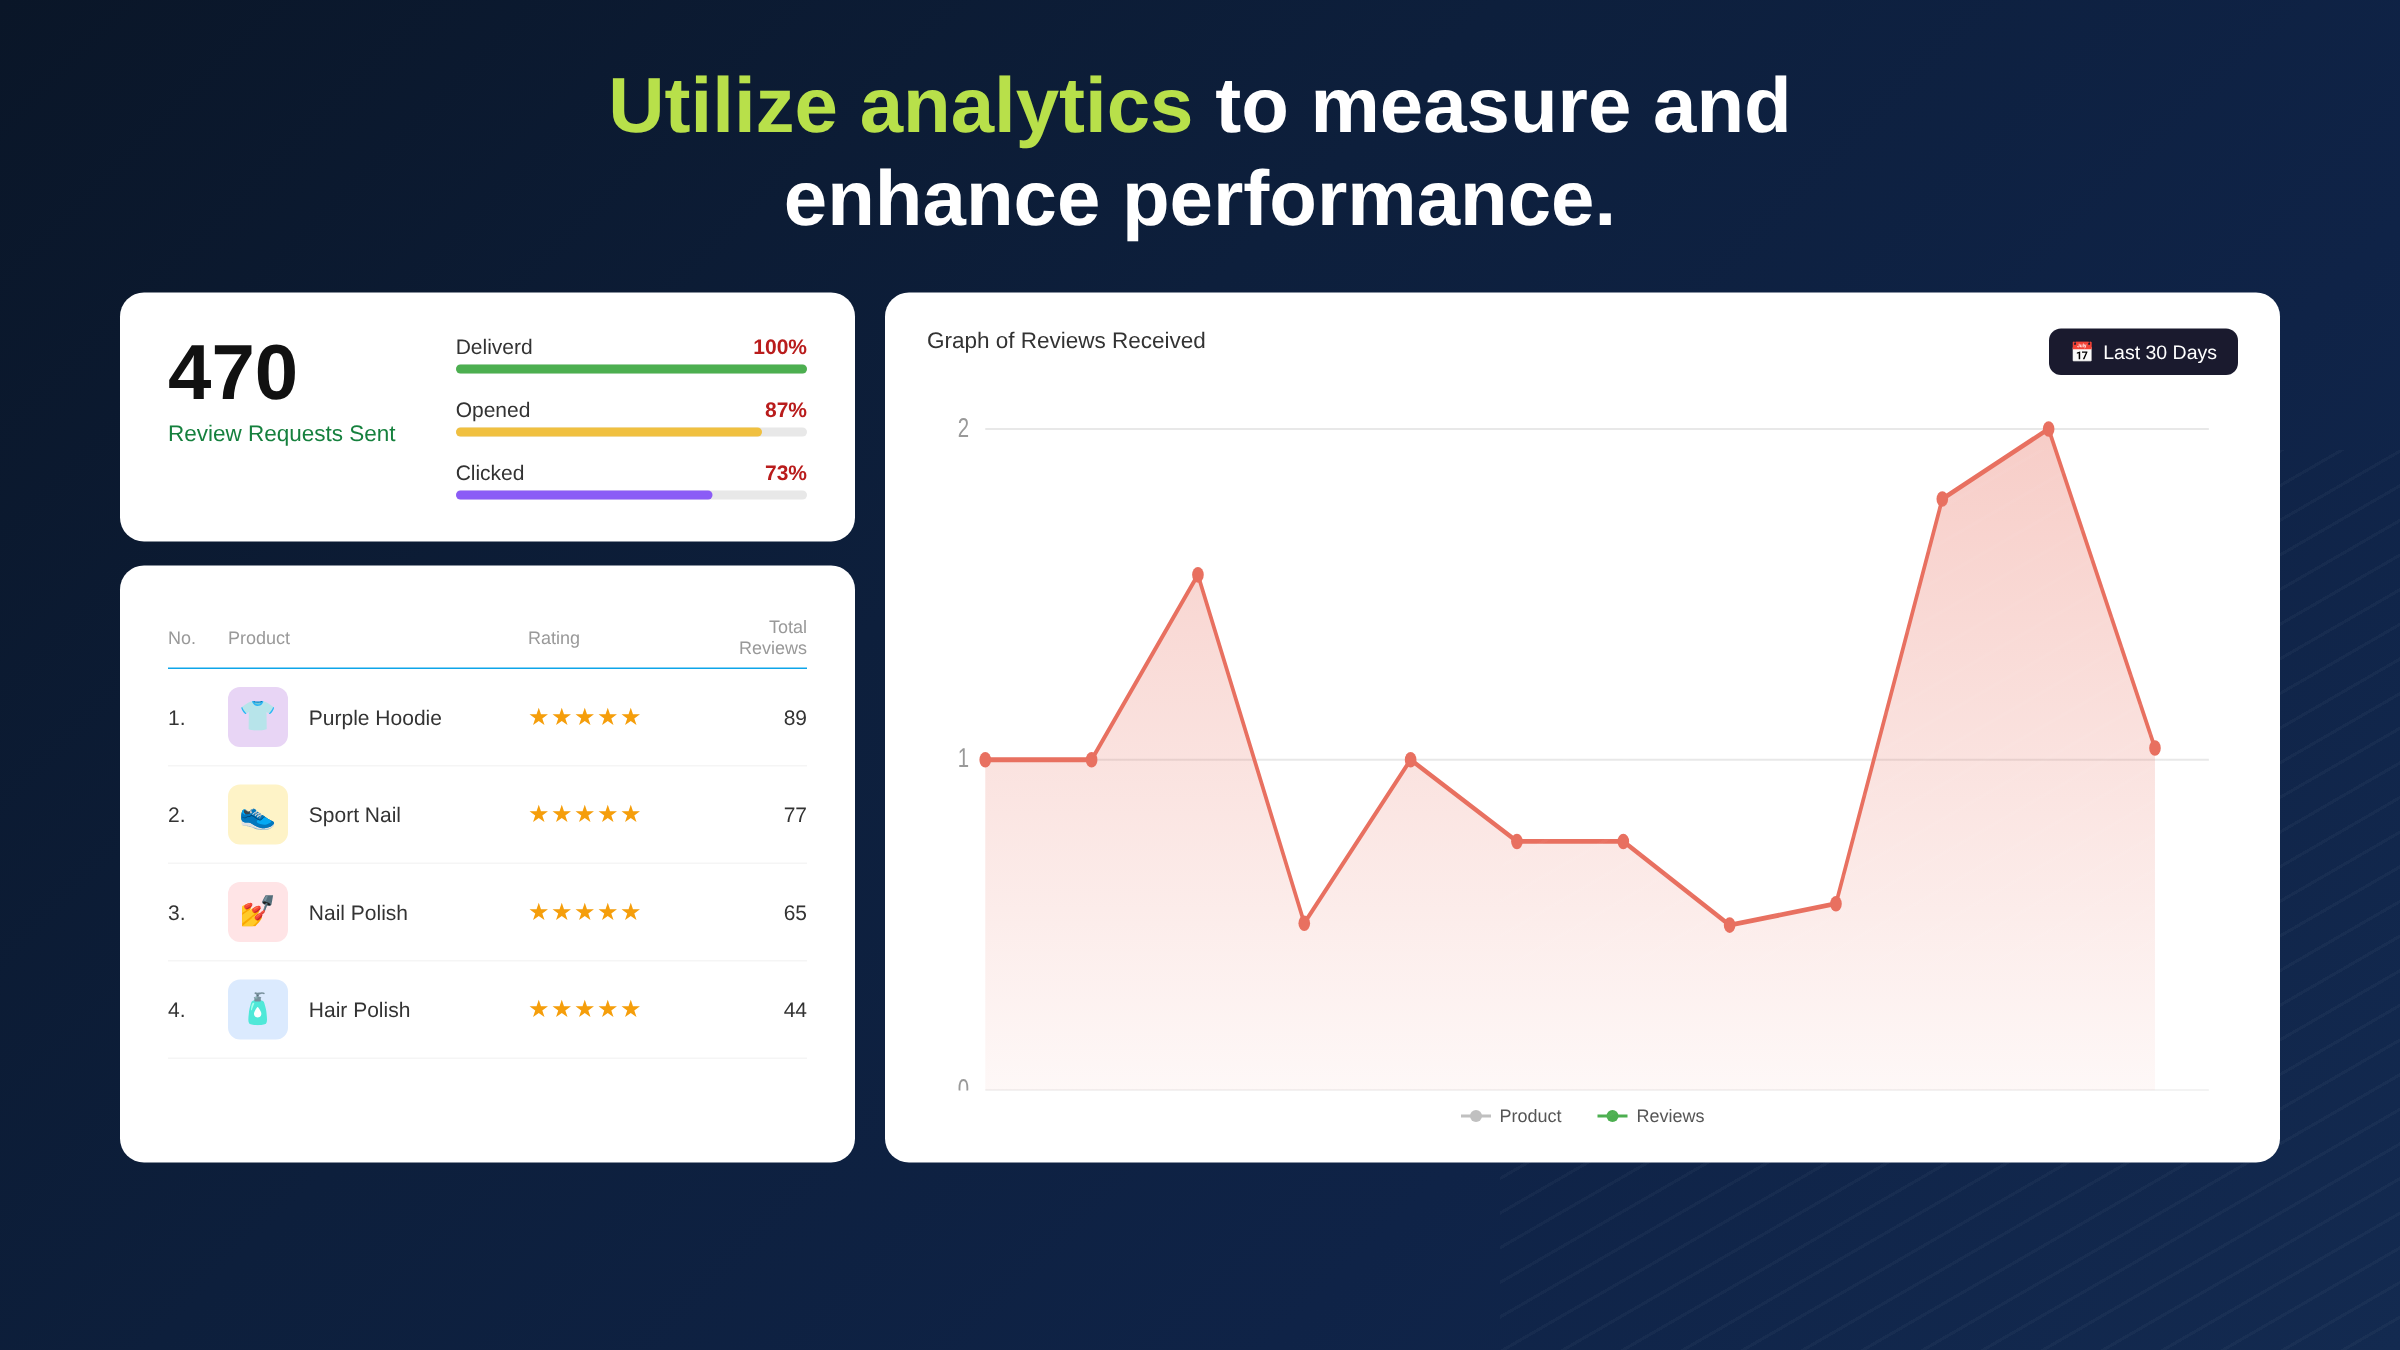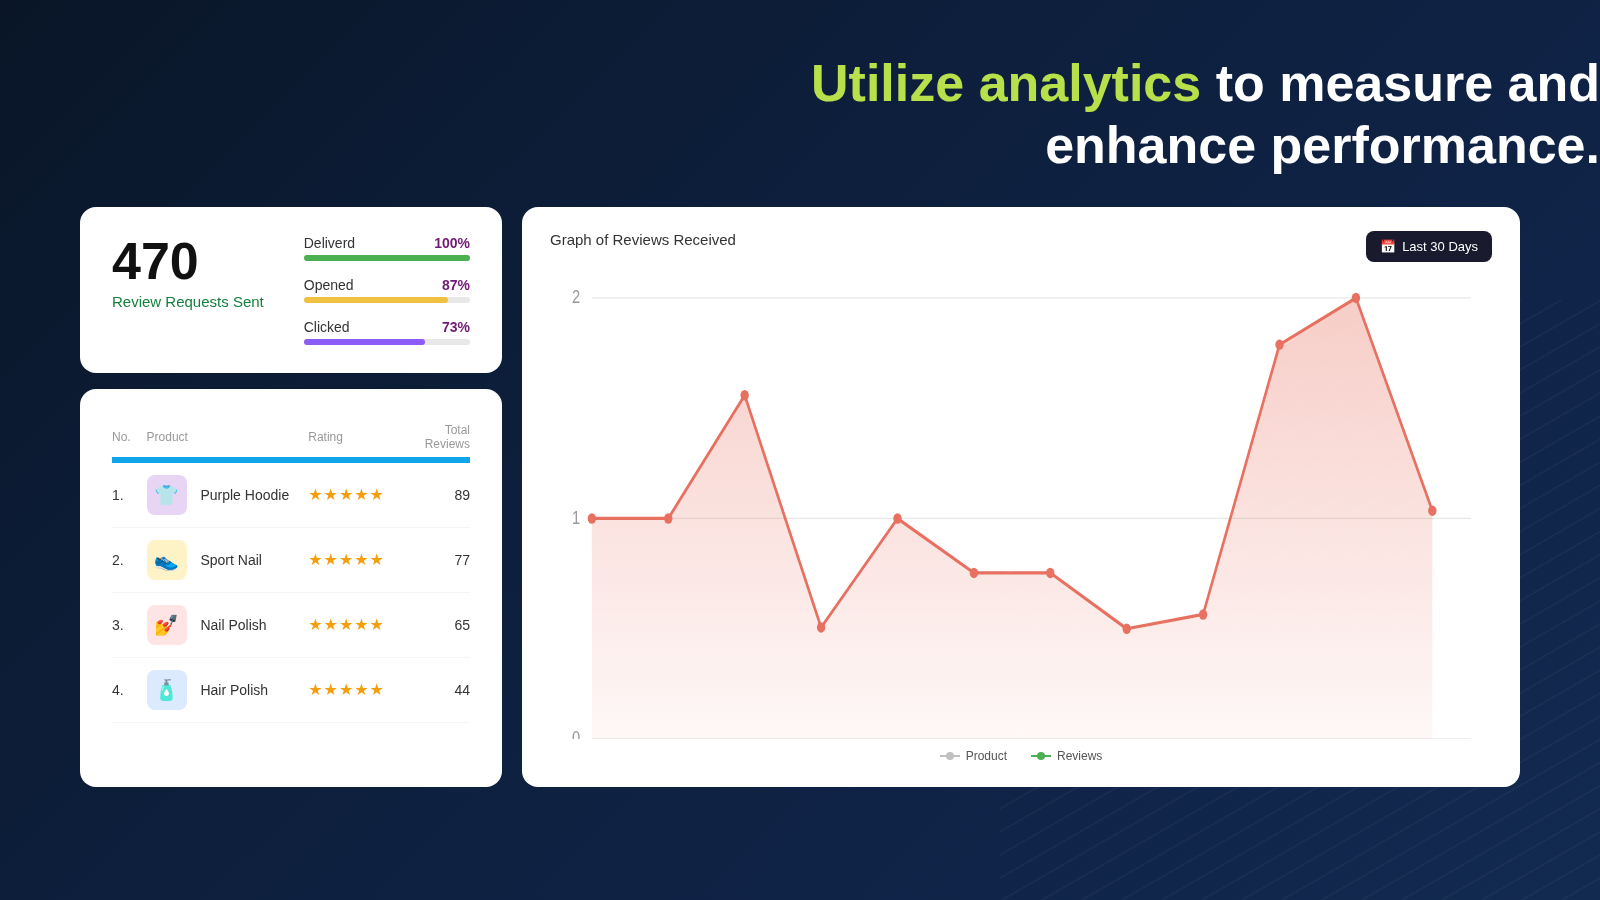--- a/index.html
+++ b/index.html
@@ -23,22 +23,22 @@
         transparent,
         transparent 18px,
         rgba(255,255,255,0.03) 18px,
         rgba(255,255,255,0.03) 20px
       );
       border-radius: 50% 0 0 0;
       pointer-events: none;
     }
 
     .header {
-      text-align: right;
-      padding: 52px 0 30px;
+      text-align: center;
+      padding: 40px 0 30px;
     }
     .header h1 {
       font-size: 52px;
       font-weight: 800;
       color: #fff;
       line-height: 1.2;
     }
     .header h1 .highlight {
       color: #b8e04a;
     }
@@ -48,21 +48,21 @@
       gap: 20px;
       padding: 0 80px;
       height: 580px;
     }
 
     
     .left-col {
       display: flex;
       flex-direction: column;
       gap: 16px;
-      width: 422px;
+      width: 490px;
       flex-shrink: 0;
     }
 
     .card {
       background: #fff;
       border-radius: 16px;
       padding: 28px 32px;
     }
 
     
@@ -96,21 +96,21 @@
     }
     .metric-header {
       display: flex;
       justify-content: space-between;
       font-size: 14px;
       color: #333;
     }
     .metric-pct {
       font-size: 14px;
       font-weight: 600;
-      color: #701a75;
+      color: #b91c1c;
     }
     .bar-bg {
       height: 6px;
       background: #e8e8e8;
       border-radius: 3px;
       width: 100%;
     }
     .bar-fill {
       height: 6px;
       border-radius: 3px;
@@ -132,21 +132,21 @@
     .products-table {
       width: 100%;
       border-collapse: collapse;
     }
     .products-table th {
       font-size: 12px;
       color: #999;
       font-weight: 500;
       text-align: left;
       padding: 6px 0;
-      border-bottom: 6px solid #0ea5e9;
+      border-bottom: 1px solid #0ea5e9;
     }
     .products-table td {
       padding: 12px 0;
       font-size: 14px;
       color: #333;
       border-bottom: 1px solid #f5f5f5;
       vertical-align: middle;
     }
     .products-table .col-no { width: 40px; }
     .products-table .col-product { width: 200px; }

